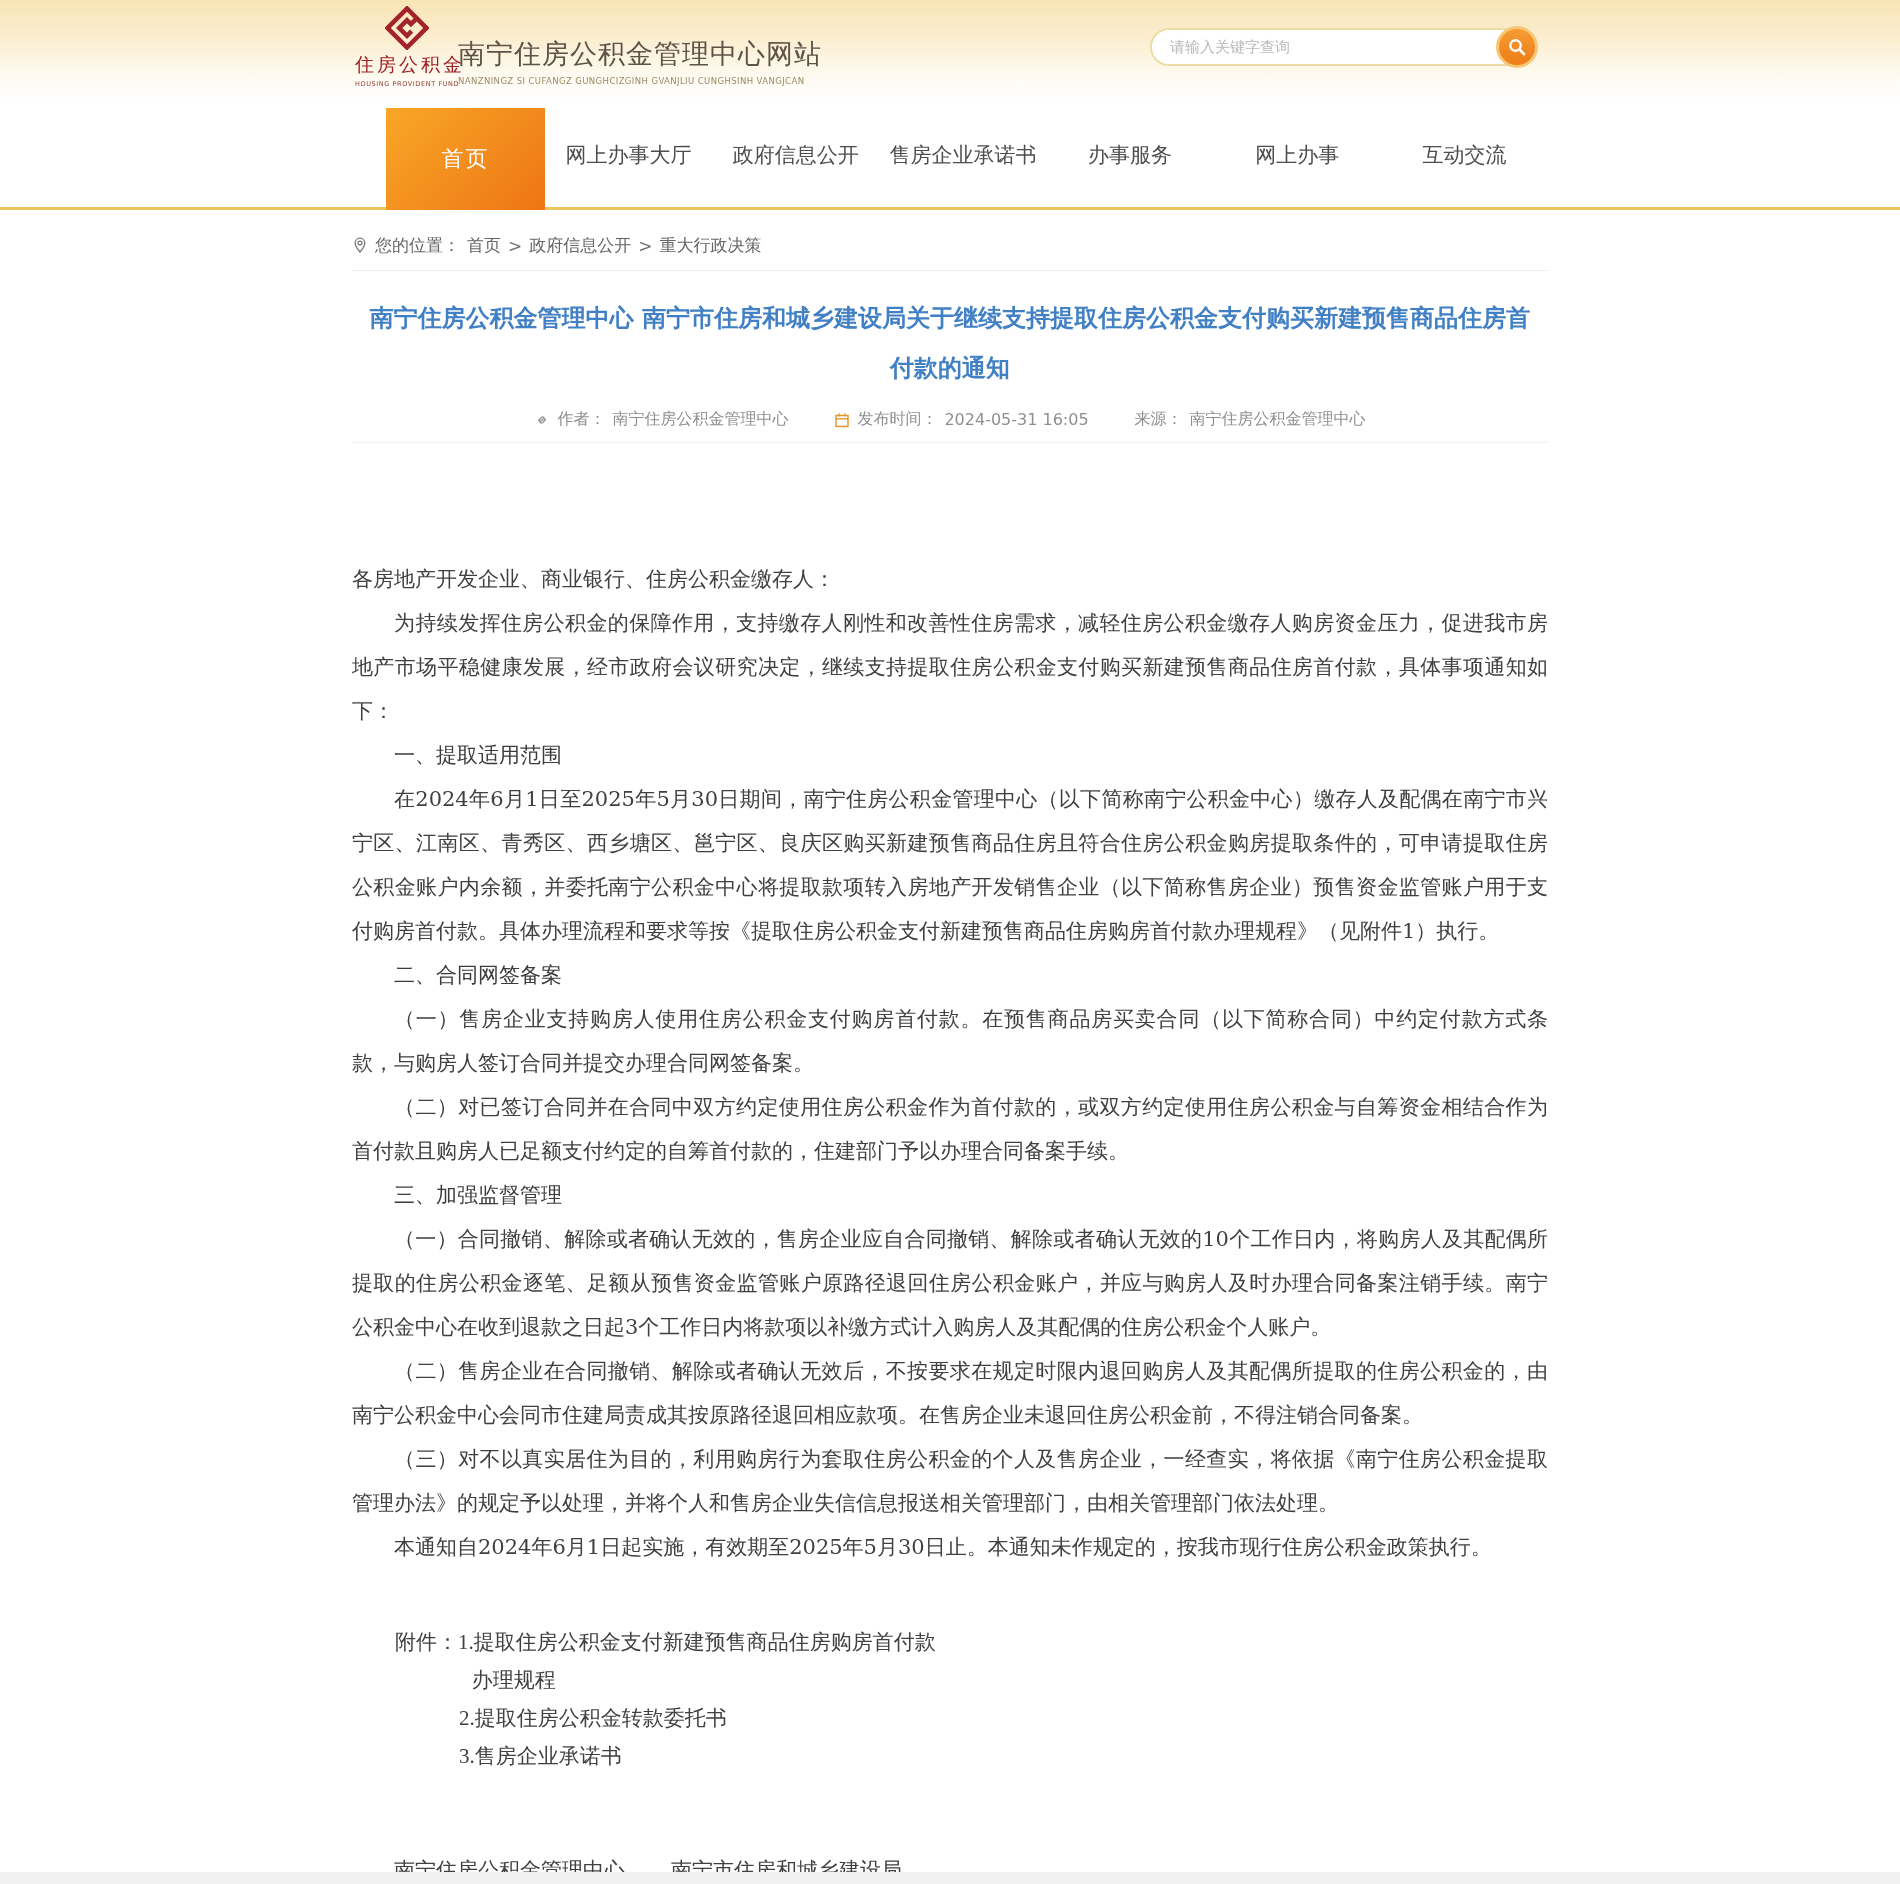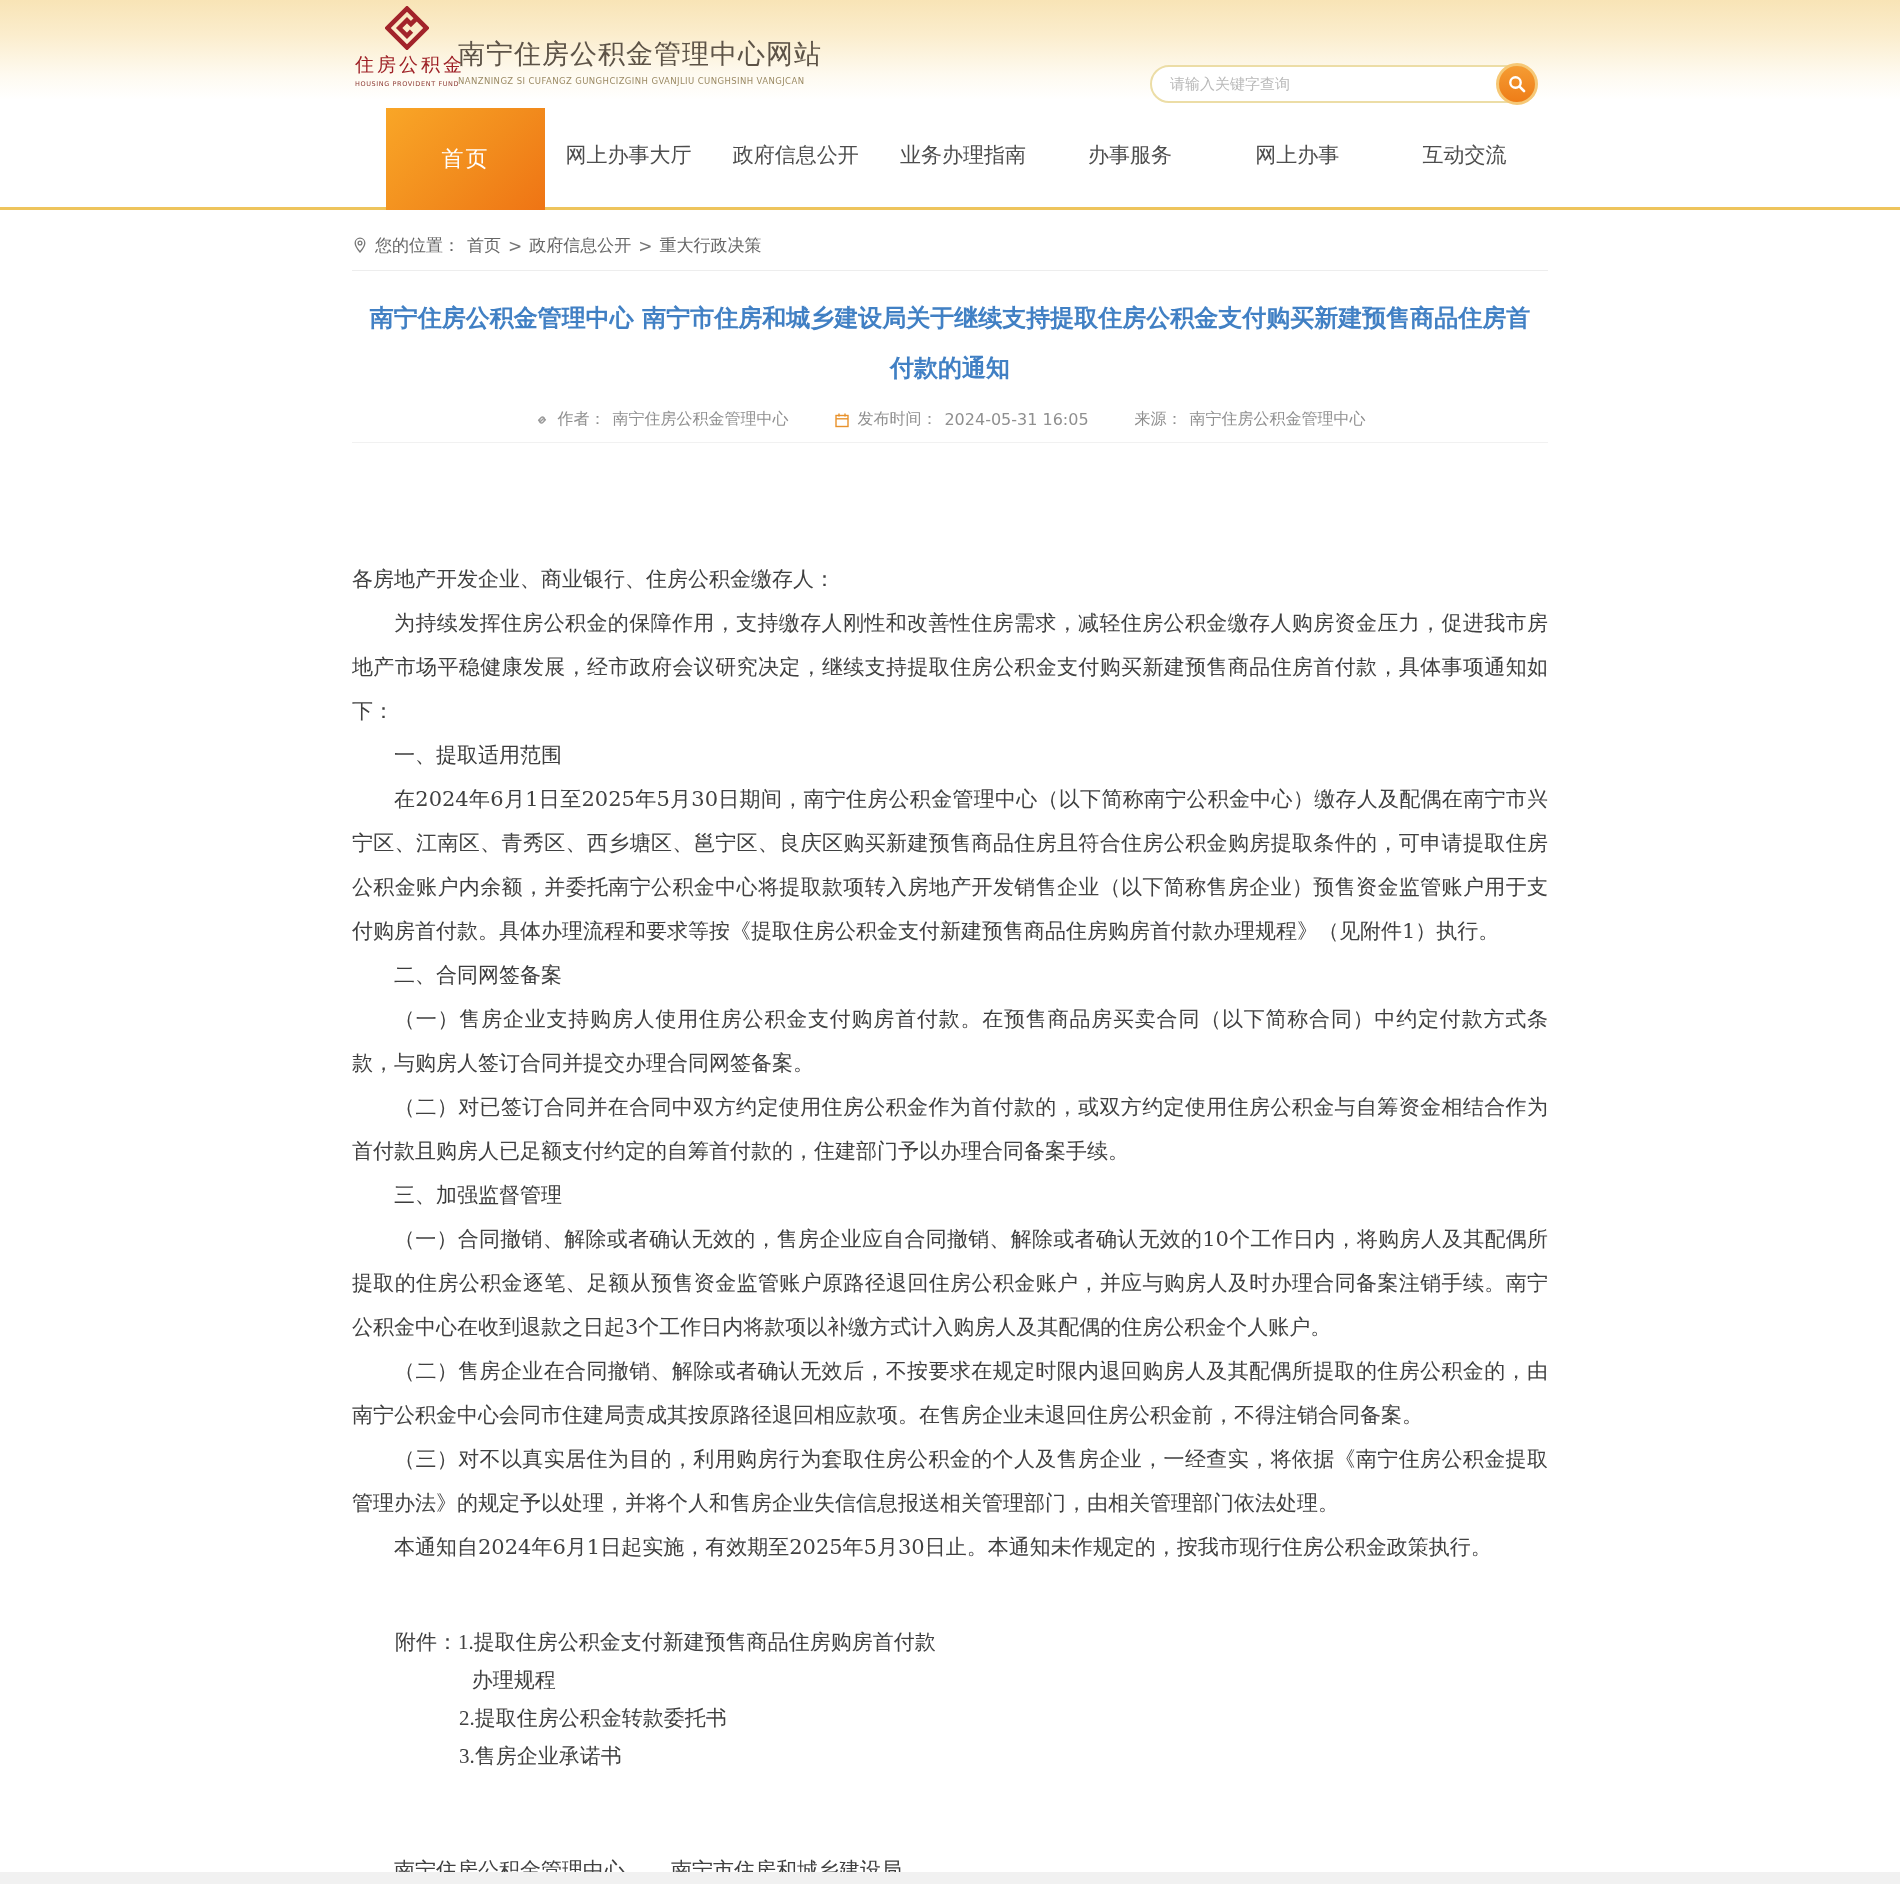--- a/index.html
+++ b/index.html
@@ -21,21 +21,21 @@
 
   .logo { position:absolute; left:3px; top:6px; width:104px; text-align:center; cursor:pointer; }
   .logo-emblem { display:block; margin:0 auto; width:44px; height:44px; }
   .logo-cn { display:block; font-size:19px; font-weight:normal; color:#9e2026; letter-spacing:3px; margin-top:2px; white-space:nowrap; }
   .logo-en { display:block; font-size:6.5px; color:#8d3a33; letter-spacing:0.6px; margin-top:2px; white-space:nowrap; }
 
   .site-title-block { position:absolute; left:106px; top:36px; }
   .site-title { font-size:27px; color:#5d5347; letter-spacing:1px; white-space:nowrap; }
   .site-subtitle { font-size:8.5px; color:#9b8a64; letter-spacing:0.4px; margin-top:4px; white-space:nowrap; }
 
-  .search-box { position:absolute; right:12px; top:28px; width:386px; height:38px;margin-top:37px; }
+  .search-box { position:absolute; right:12px; top:28px; width:386px; height:38px; }
   .search-input {
     width:100%; height:38px; border:2px solid #ecdda6; border-radius:19px;
     padding:0 50px 0 18px; font-size:15px; color:#777; outline:none; background:#fff;
     font-family:"DejaVu Sans","Liberation Sans",sans-serif;
   }
   .search-input::placeholder { color:#b9b9b9; }
   .search-btn {
     position:absolute; right:-2px; top:-2px; width:42px; height:42px; border-radius:50%;
     border:3px solid #f6c876; background:linear-gradient(180deg,#f59c33,#ee7d18);
     display:flex; align-items:center; justify-content:center; cursor:pointer; padding:0;
@@ -131,21 +131,21 @@
         </button>
       </div>
     </div>
   </div>
 
   <div class="nav-bar">
     <div class="nav-inner">
       <div class="nav-tab-active">首页</div>
       <div class="nav-item">网上办事大厅</div>
       <div class="nav-item">政府信息公开</div>
-      <div class="nav-item">业务办理指南</div>
+      <div class="nav-item">售房企业承诺书</div>
       <div class="nav-item">办事服务</div>
       <div class="nav-item">网上办事</div>
       <div class="nav-item">互动交流</div>
     </div>
   </div>
 
   <div class="main">
 
     <div class="breadcrumb">
       <svg width="16" height="17" viewBox="0 0 16 17">

